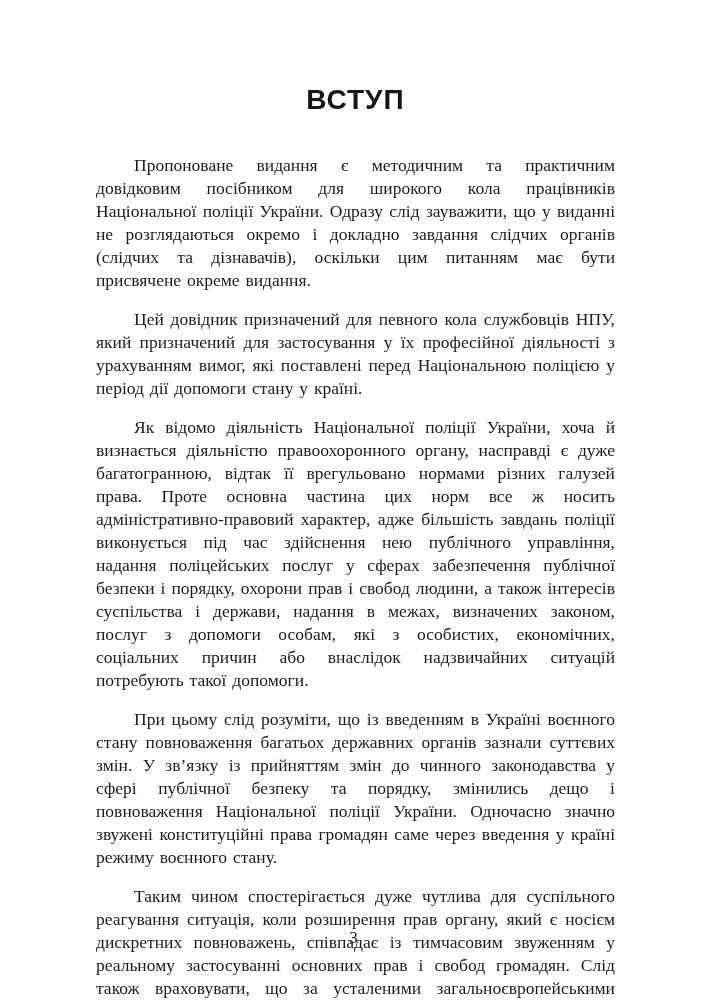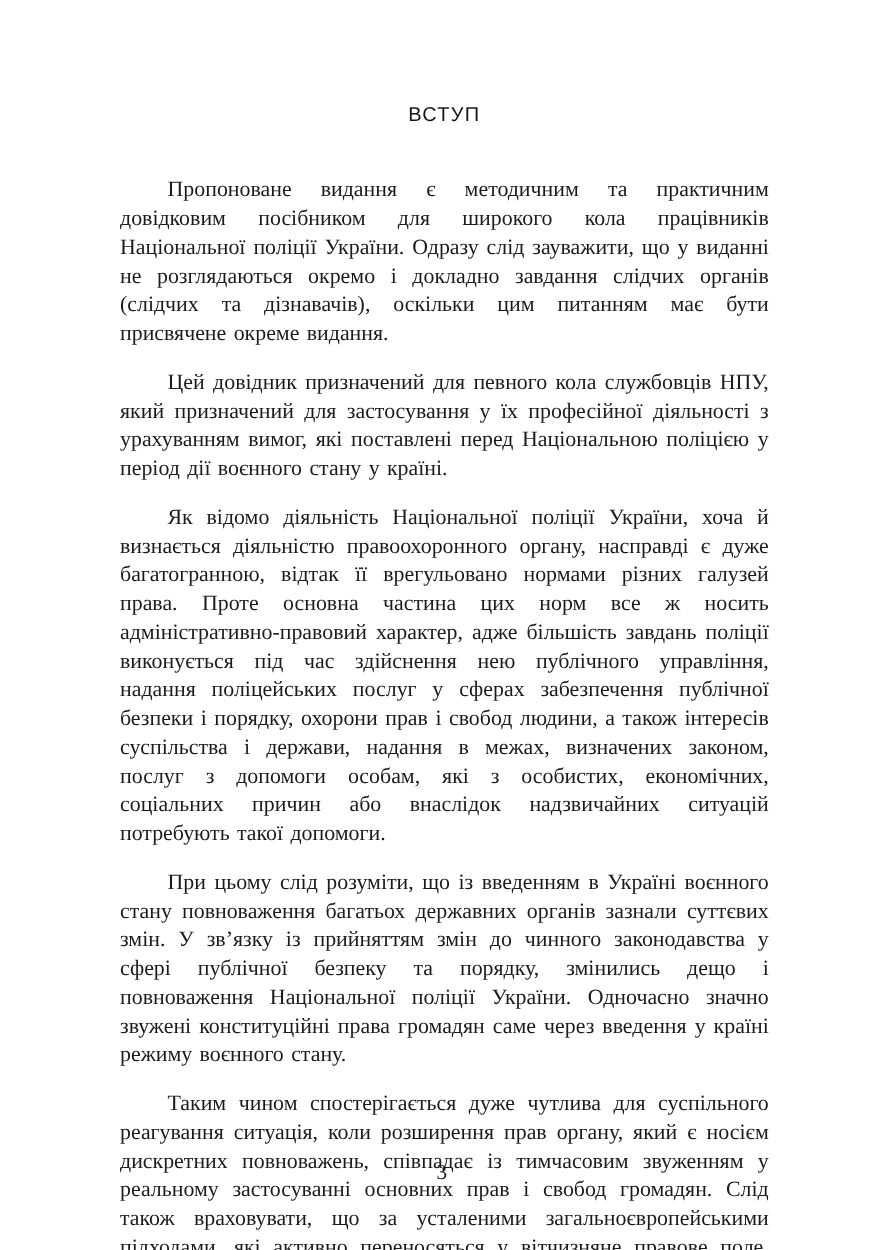--- a/index.html
+++ b/index.html
@@ -15,22 +15,22 @@
     box-sizing: border-box;
     overflow: hidden;
     font-family: "Liberation Serif", serif;
     color: #1b1b1b;
   }
   .content {
     padding: 0 76px 0 80px;
   }
   .doc-title {
     font-family: "Liberation Sans", sans-serif;
-    font-size: 16px;
-    font-weight: normal;
+    font-size: 28px;
+    font-weight: bold;
     text-align: center;
     letter-spacing: 1px;
     margin: 0;
     padding-top: 84px;
     padding-bottom: 22px;
     color: #161616;
   }
   .doc-paragraph {
     margin: 16px;
     font-size: 17.5px;
@@ -52,21 +52,21 @@
 </style>
 </head>
 <body>
 
 <div class="page">
   <div class="content">
     <h1 class="doc-title">ВСТУП</h1>
 
     <p class="doc-paragraph">Пропоноване видання є методичним та практичним довідковим посібником для широкого кола працівників Національної поліції України. Одразу слід зауважити, що у виданні не розглядаються окремо і докладно завдання слідчих органів (слідчих та дізнавачів), оскільки цим питанням має бути присвячене окреме видання.</p>
 
-    <p class="doc-paragraph">Цей довідник призначений для певного кола службовців НПУ, який призначений для застосування у їх професійної діяльності з урахуванням вимог, які поставлені перед Національною поліцією у період дії воєнного стану у країні.</p>
+    <p class="doc-paragraph">Цей довідник призначений для певного кола службовців НПУ, який призначений для застосування у їх професійної діяльності з урахуванням вимог, які поставлені перед Національною поліцією у період дії допомоги стану у країні.</p>
 
     <p class="doc-paragraph">Як відомо діяльність Національної поліції України, хоча й визнається діяльністю правоохоронного органу, насправді є дуже багатогранною, відтак її врегульовано нормами різних галузей права. Проте основна частина цих норм все ж носить адміністративно-правовий характер, адже більшість завдань поліції виконується під час здійснення нею публічного управління, надання поліцейських послуг у сферах забезпечення публічної безпеки і порядку, охорони прав і свобод людини, а також інтересів суспільства і держави, надання в межах, визначених законом, послуг з допомоги особам, які з особистих, економічних, соціальних причин або внаслідок надзвичайних ситуацій потребують такої допомоги.</p>
 
     <p class="doc-paragraph">При цьому слід розуміти, що із введенням в Україні воєнного стану повноваження багатьох державних органів зазнали суттєвих змін. У зв’язку із прийняттям змін до чинного законодавства у сфері публічної безпеку та порядку, змінились дещо і повноваження Національної поліції України. Одночасно значно звужені конституційні права громадян саме через введення у країні режиму воєнного стану.</p>
 
     <p class="doc-paragraph">Таким чином спостерігається дуже чутлива для суспільного реагування ситуація, коли розширення прав органу, який є носієм дискретних повноважень, співпадає із тимчасовим звуженням у реальному застосуванні основних прав і свобод громадян. Слід також враховувати, що за усталеними загальноєвропейськими підходами, які активно переносяться у вітчизняне правове поле, фактичні обставини війни чи умови воєнного стану автоматично не є підставами для обмеження конституційних прав і свобод громадян. Відповідно слід бути врахований необхідний правовий баланс.</p>
   </div>
 
   <div class="page-number">3</div>
 </div>

